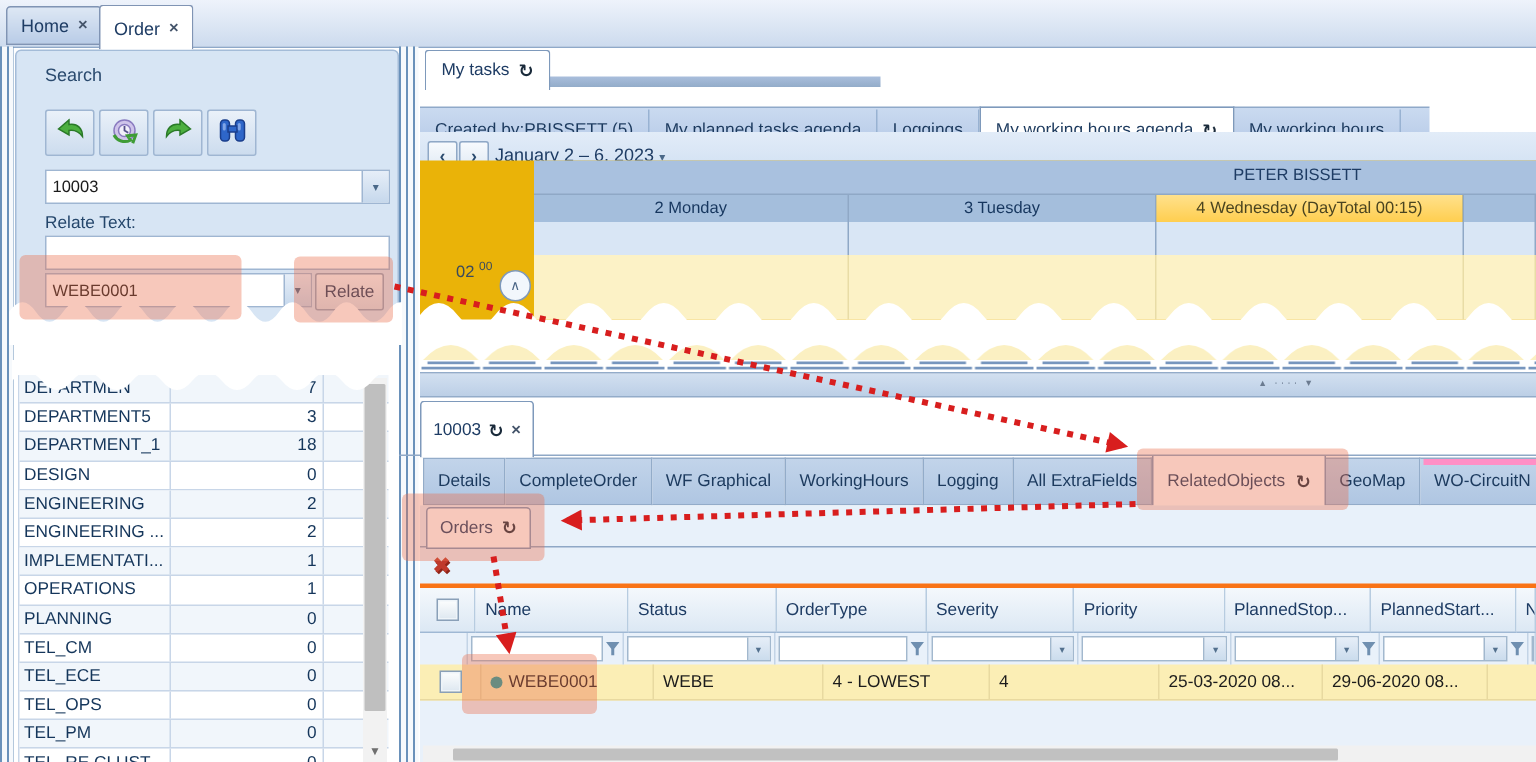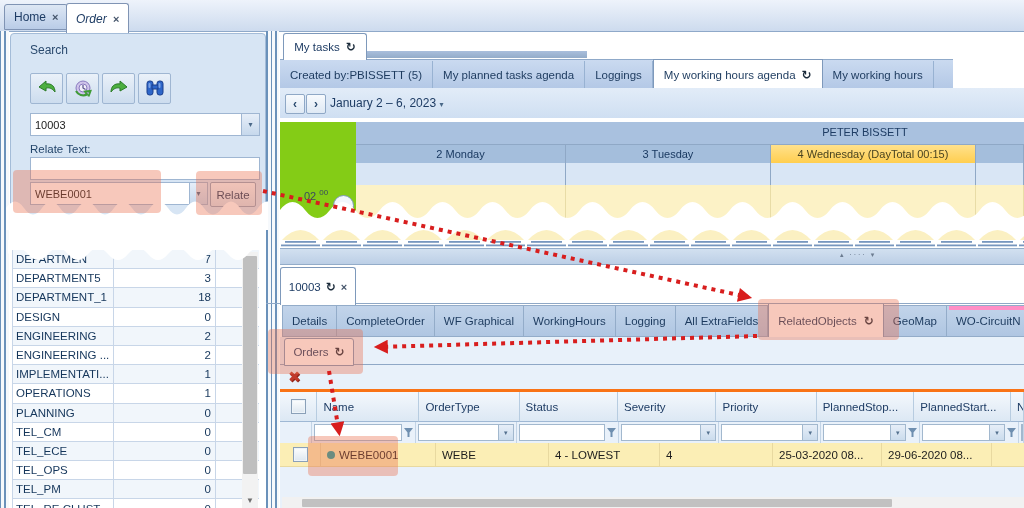--- a/index.html
+++ b/index.html
@@ -7,21 +7,21 @@
     font-family:"Liberation Sans","DejaVu Sans",sans-serif;font-size:11px;color:#1e3c64;
     background:#ffffff;}
   .abs{position:absolute;}
   
   .winstrip{left:0;top:0;width:1024px;height:31px;
     background:linear-gradient(#eef3fb,#cddbee);border-bottom:1px solid #8fa9c9;}
   .wtab{position:absolute;display:flex;align-items:center;gap:6px;padding:0 9px;
     border:1px solid #8094b4;border-radius:3px 3px 0 0;font-size:12px;color:#1e3c64;cursor:pointer;}
   .wtab .x{color:#44546a;font-size:11px;font-weight:bold;}
   .wtab.inactive{left:4px;top:4px;height:24px;background:linear-gradient(#dde7f4,#b9cce7);}
-  .wtab.active{left:66px;top:3px;height:29px;background:#fff;border-bottom:none;z-index:3;font-style:italic;}
+  .wtab.active{left:66px;top:3px;height:29px;background:#fff;border-bottom:none;z-index:3;}
   
   .vstripes{background:repeating-linear-gradient(90deg,#6a91ba 0 1.5px,#f6f9fc 1.5px 4.5px);}
   
   .search-panel{left:10px;top:33px;width:254px;height:187px;background:#d7e5f4;
     border:1px solid #a4bcd8;border-radius:4px;}
   .search-title{position:absolute;left:19px;top:9px;font-size:12px;color:#2a4a6e;}
   .sbtnrow{position:absolute;left:19px;top:39px;display:flex;gap:3px;}
   .sbtn{width:31px;height:29px;background:linear-gradient(#eaf1f9,#ccdcee);
     border:1px solid #9fb6d2;border-radius:2px;display:flex;align-items:center;justify-content:center;cursor:pointer;}
   .input,.combo{position:absolute;background:#fff;border:1px solid #9fb6d2;height:21px;
@@ -45,31 +45,31 @@
   .dextra{width:29px;border-right:1px solid #c8d6e8;height:100%;}
   .dept-scroll{left:242px;top:252px;width:16px;height:256px;background:#f2f2f2;}
   .dthumb{position:absolute;left:1px;top:4px;width:14px;height:218px;background:#bfbfbf;border-radius:1px;}
   .dsdown{position:absolute;left:0;bottom:3px;width:16px;text-align:center;color:#6f6f6f;font-size:8px;}
   
   .mytasks-tab{left:283px;top:33px;width:82px;height:26px;background:#fff;border:1px solid #7e99bb;
     border-bottom:none;border-radius:3px 3px 0 0;display:flex;align-items:center;justify-content:center;gap:6px;
     font-size:11.5px;z-index:2;cursor:pointer;}
   .stripband{left:363px;top:51px;width:224px;height:7px;background:linear-gradient(#a9bedc,#93acc9);}
   .subtabs{display:flex;align-items:flex-end;}
-  .subtabs1{left:280px;top:59px;width:673px;height:29px;background:linear-gradient(#cadaf0,#b3c8e6);
+  .subtabs1{left:280px;top:71px;width:673px;height:29px;background:linear-gradient(#cadaf0,#b3c8e6);
     border-top:1px solid #8fa9c9;}
   .stab{height:28px;display:flex;align-items:center;padding:0 10px;border-right:1px solid #98b2d2;
     color:#1c3a5e;font-size:11.5px;white-space:nowrap;cursor:pointer;}
   .stab.active{background:#fff;border:1px solid #7e99bb;border-bottom:none;height:29px;gap:6px;}
   .cal-toolbar{left:280px;top:88px;width:744px;height:30px;background:linear-gradient(#e2ecf8,#cfdff2);}
   .navbtn{position:absolute;width:18px;height:18px;top:6px;background:linear-gradient(#f7fafd,#dfe9f4);
     border:1px solid #8fa8c6;border-radius:2px;color:#2a4a6e;font-weight:bold;font-size:12px;
     display:flex;align-items:center;justify-content:center;cursor:pointer;}
   .datelabel{position:absolute;left:50px;top:8px;font-size:12px;color:#1e3c64;cursor:pointer;}
-  .calendar{left:280px;top:122px;width:744px;height:106px;background:#84cc16;}
+  .calendar{left:280px;top:107px;width:744px;height:106px;background:#eab308;}
   .resband{position:absolute;left:76px;top:0;width:668px;height:22px;background:#a9c1df;
     border-bottom:1px solid #8fa8c6;}
   .resname{position:absolute;left:500px;top:4px;width:170px;text-align:center;color:#1e3c64;font-size:11px;}
   .dayrow{position:absolute;left:76px;top:23px;height:18px;width:668px;display:flex;}
   .daycell{background:#a4bedc;border-right:1px solid #8fa8c6;color:#16365e;font-size:11px;
     display:flex;align-items:center;justify-content:center;}
   .daycell.sel{background:linear-gradient(#ffe18c,#ffce4f);color:#4a4420;}
   .alldayrow{position:absolute;left:76px;top:41px;height:22px;width:668px;background:#d9e6f5;
     border-bottom:1px solid #b9cce4;display:flex;}
   .adcell{border-right:1px solid #8fa8c6;height:100%;}
@@ -395,22 +395,22 @@
     <div class="ordline"></div>
     <div class="xbtn">✖</div>
   </div>
 
   <div class="abs grid">
     <div class="ghead">
       <div class="gh" style="width:28px;justify-content:center;">
           <div class="cbx"></div>
         </div>
       <div class="gh" style="width:102px;">Name</div>
+      <div class="gh" style="width:98px;">Status</div>
       <div class="gh" style="width:100px;">OrderType</div>
-      <div class="gh" style="width:98px;">Status</div>
       <div class="gh" style="width:98px;">Severity</div>
       <div class="gh" style="width:100px;">Priority</div>
       <div class="gh" style="width:97px;">PlannedStop...</div>
       <div class="gh" style="width:96px;">PlannedStart...</div>
       <div class="gh" style="flex:1;">N...</div>
     </div>
     <div class="gfilter">
       <div class="gf" style="width:28px;"></div>
       <div class="gf" style="width:102px;">
         <div class="finput"></div>

